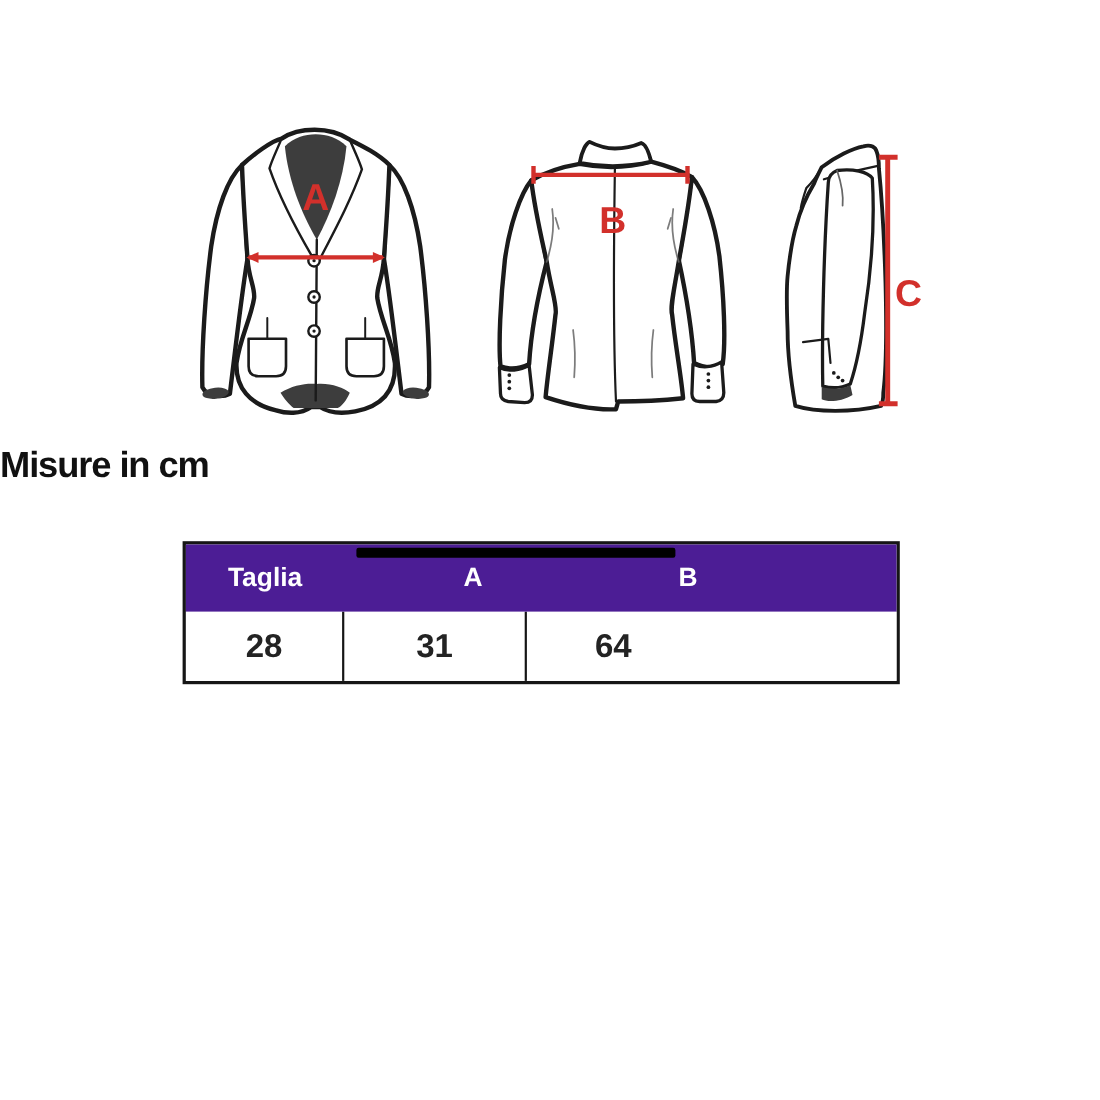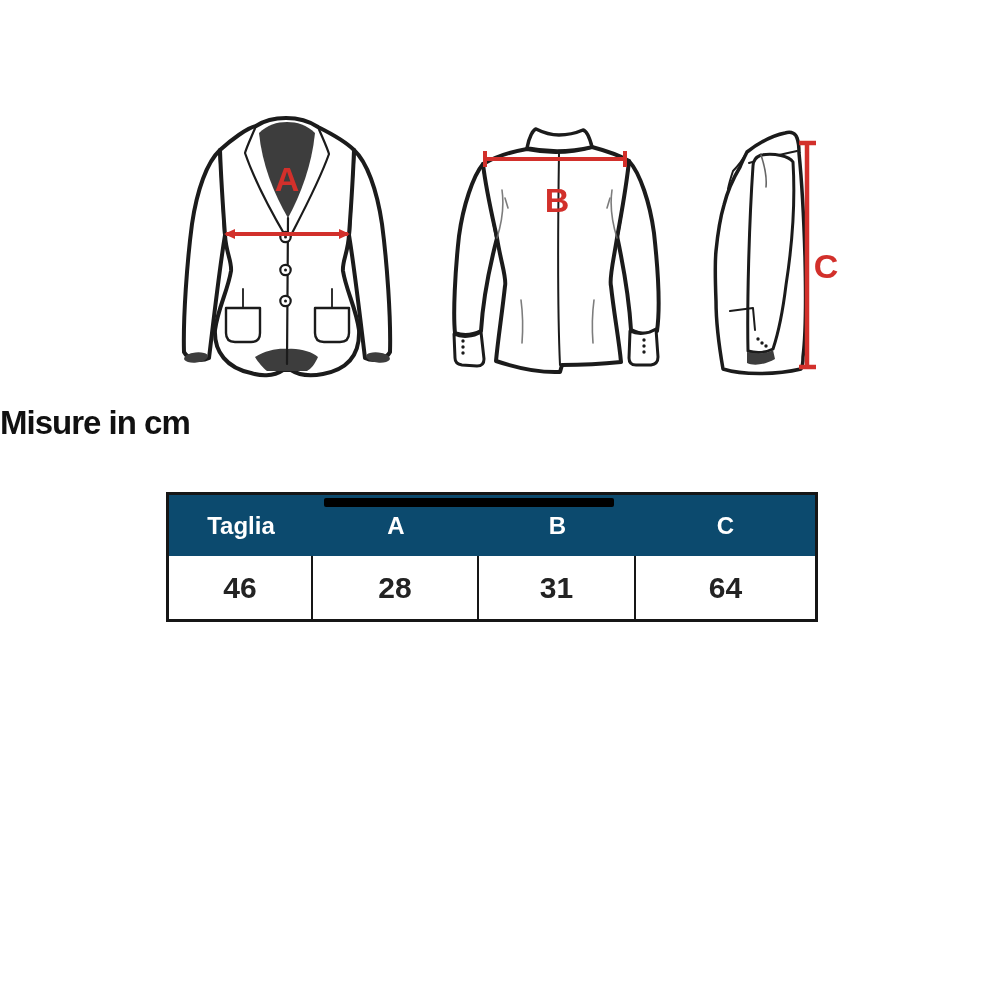--- a/index.html
+++ b/index.html
@@ -15,21 +15,21 @@
     position:absolute;left:0;top:404px;width:984px;text-align:left;
     font-size:33px;font-weight:bold;color:#111111;letter-spacing:-1px;
   }
   .size-table{
     position:absolute;left:166px;top:492px;width:652px;
     border:3px solid #161616;box-sizing:border-box;background:#ffffff;
   }
   .thead{
     position:relative;
     display:grid;grid-template-columns:144px 166px 157px 179px;
-    background:#0c4a6e;height:61px;
+    background:#4c1d95;height:61px;gap:34px;
   }
   .thead .strip{
     position:absolute;left:155px;top:3px;width:290px;height:9px;
     background:#000000;border-radius:2px;
   }
   .th{
     color:#ffffff;font-weight:bold;font-size:24px;
     display:flex;align-items:center;justify-content:center;
   }
   .tbody{
@@ -175,20 +175,19 @@
 
   <div class="size-table">
     <div class="thead">
       <div class="strip"></div>
       <div class="th">Taglia</div>
       <div class="th">A</div>
       <div class="th">B</div>
       <div class="th">C</div>
     </div>
     <div class="tbody">
-      <div class="td">46</div>
       <div class="td">28</div>
       <div class="td">31</div>
       <div class="td">64</div>
     </div>
   </div>
 
 </div>
 
 </body></html>

